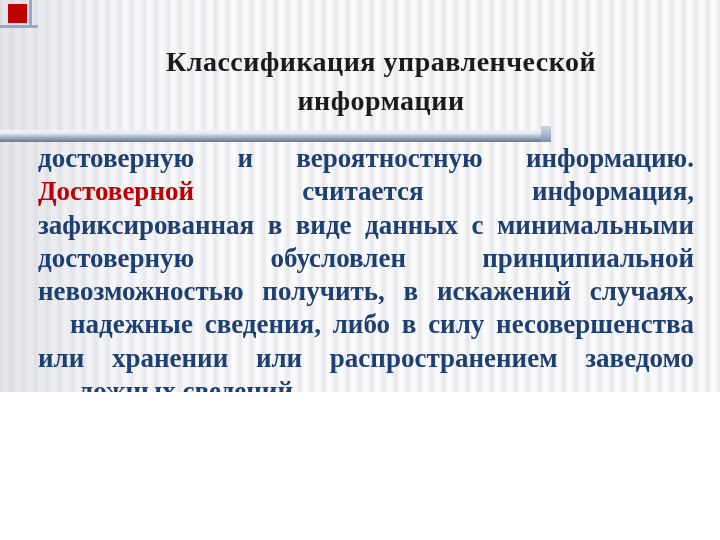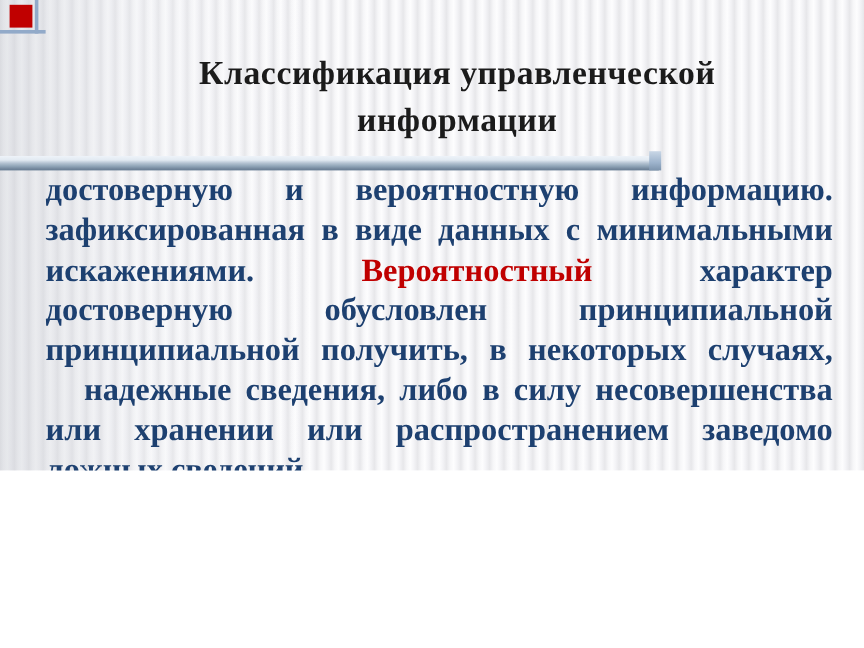--- a/index.html
+++ b/index.html
@@ -70,24 +70,24 @@
   <div class="title" style="color: rgb(27, 27, 27);">
     <div>Классификация управленческой</div>
     <div>информации</div>
   </div>
 
   <div class="title-rule"></div>
   <div class="title-rule-cap"></div>
 
   <div class="body-text" id="body-text">
       <div class="line"><span style="color: rgb(29, 64, 112);">достоверную и вероятностную информацию.</span></div>
+      <div class="line"><span style="color: rgb(192, 0, 0);">Достоверной</span><span style="color: rgb(29, 64, 112);"> считается информация,</span></div>
       <div class="line"><span style="color: rgb(29, 64, 112); margin-top: 48px;">зафиксированная в виде данных с минимальными</span></div>
-      <div class="line"><span style="color: rgb(29, 64, 112);">искажениями. </span><span style="color: rgb(192, 0, 0);">Вероятностный</span><span style="color: rgb(29, 64, 112);"> характер</span></div>
       <div class="line"><span style="color: rgb(29, 64, 112);">достоверную обусловлен принципиальной</span></div>
-      <div class="line"><span style="color: rgb(29, 64, 112);">принципиальной получить, в некоторых случаях,</span></div>
+      <div class="line"><span style="color: rgb(29, 64, 112);">невозможностью получить, в искажений случаях,</span></div>
       <div class="line"><span style="color: rgb(29, 64, 112); margin-left: 32px;">надежные сведения, либо в силу несовершенства</span></div>
       <div class="line"><span style="color: rgb(29, 64, 112);">или хранении или распространением заведомо</span></div>
-      <div class="line last"><span style="color: rgb(29, 64, 112);">ложных сведений.</span></div>
+      <div class="line last"><span style="color: rgb(29, 64, 112); margin-left: 40px;">ложных сведений.</span></div>
     </div>
 
   <div class="page-number" style="color: rgb(46, 60, 84);">11</div>
 
 </div>
 
 </body></html>

